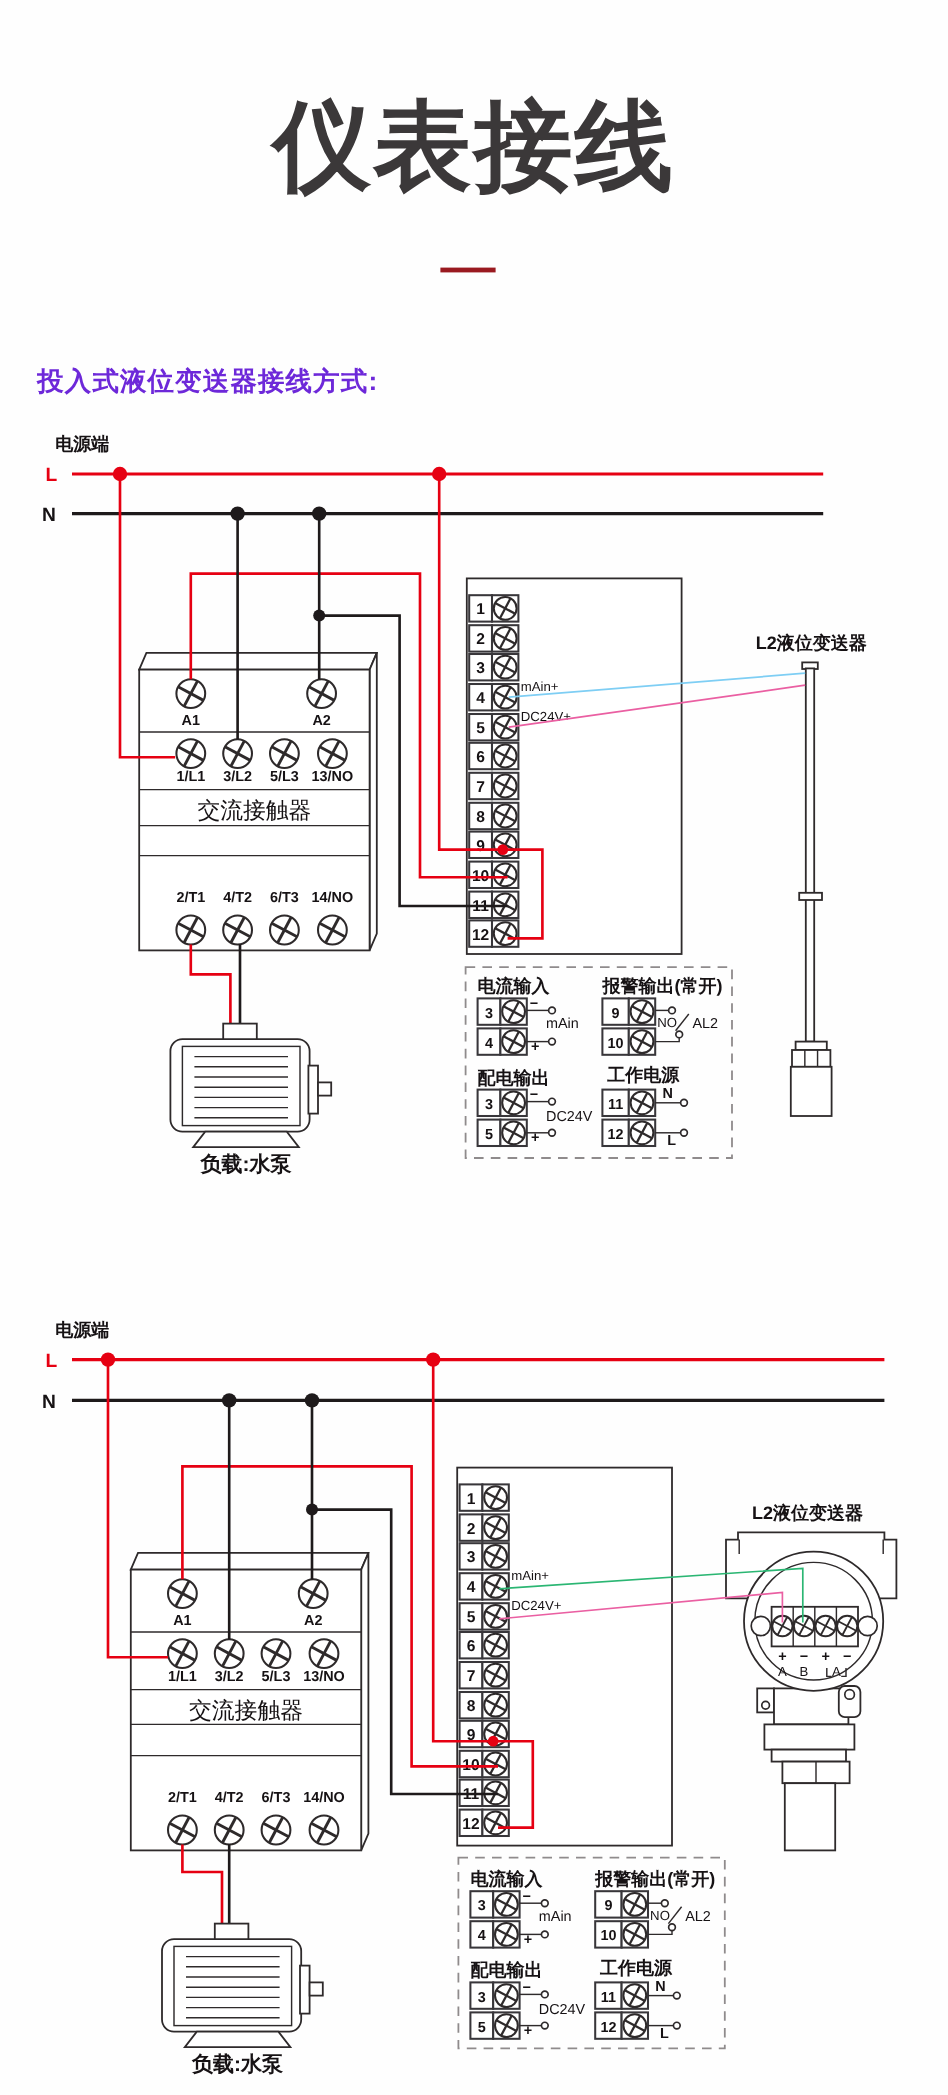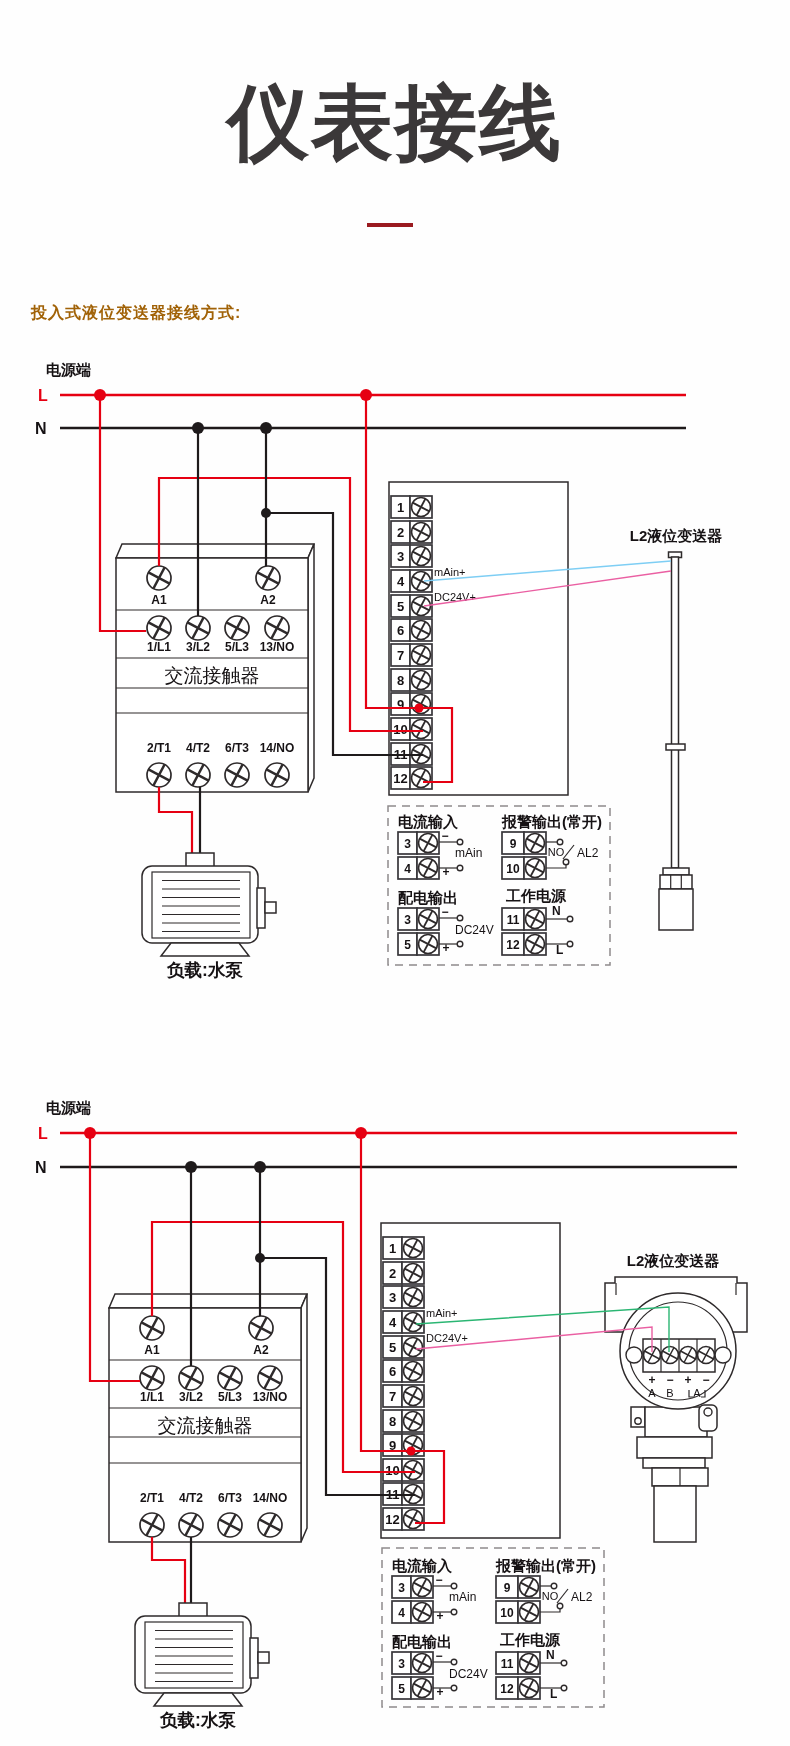--- a/index.html
+++ b/index.html
@@ -2,21 +2,21 @@
 <html><head>
 <meta charset="utf-8">
 <style>
   html,body{margin:0;padding:0;background:#fff;}
   #page{position:relative;width:790px;height:1746px;background:#fefefe;overflow:hidden;
         font-family:"Liberation Sans","DejaVu Sans",sans-serif;}
   .abs{position:absolute;}
   #main-title{top:80px;left:0;width:790px;text-align:center;font-size:82px;font-weight:bold;
         color:#3b3839;letter-spacing:2px;line-height:1.05;}
   #title-underline{top:223px;left:367px;width:46px;height:4px;background:#9a1a20;}
-  .sec-head{font-size:16px;font-weight:bold;color:#a16207;letter-spacing:1px;}
+  .sec-head{font-size:22px;font-weight:bold;color:#6d28d9;letter-spacing:1px;}
   #sec1-head{top:303px;left:31px;}
   #sec2-head{top:1043px;left:34px;}
   svg{position:absolute;top:0;left:0;}
   svg text{font-family:"Liberation Sans","DejaVu Sans",sans-serif;fill:#161214;}
   .mid{text-anchor:middle;}
   .t11{font-size:11px;}
   .t12{font-size:12px;}
   .t12b{font-size:12px;font-weight:bold;}
   .t13b{font-size:13px;font-weight:bold;}
   .t15b{font-size:15px;font-weight:bold;}

